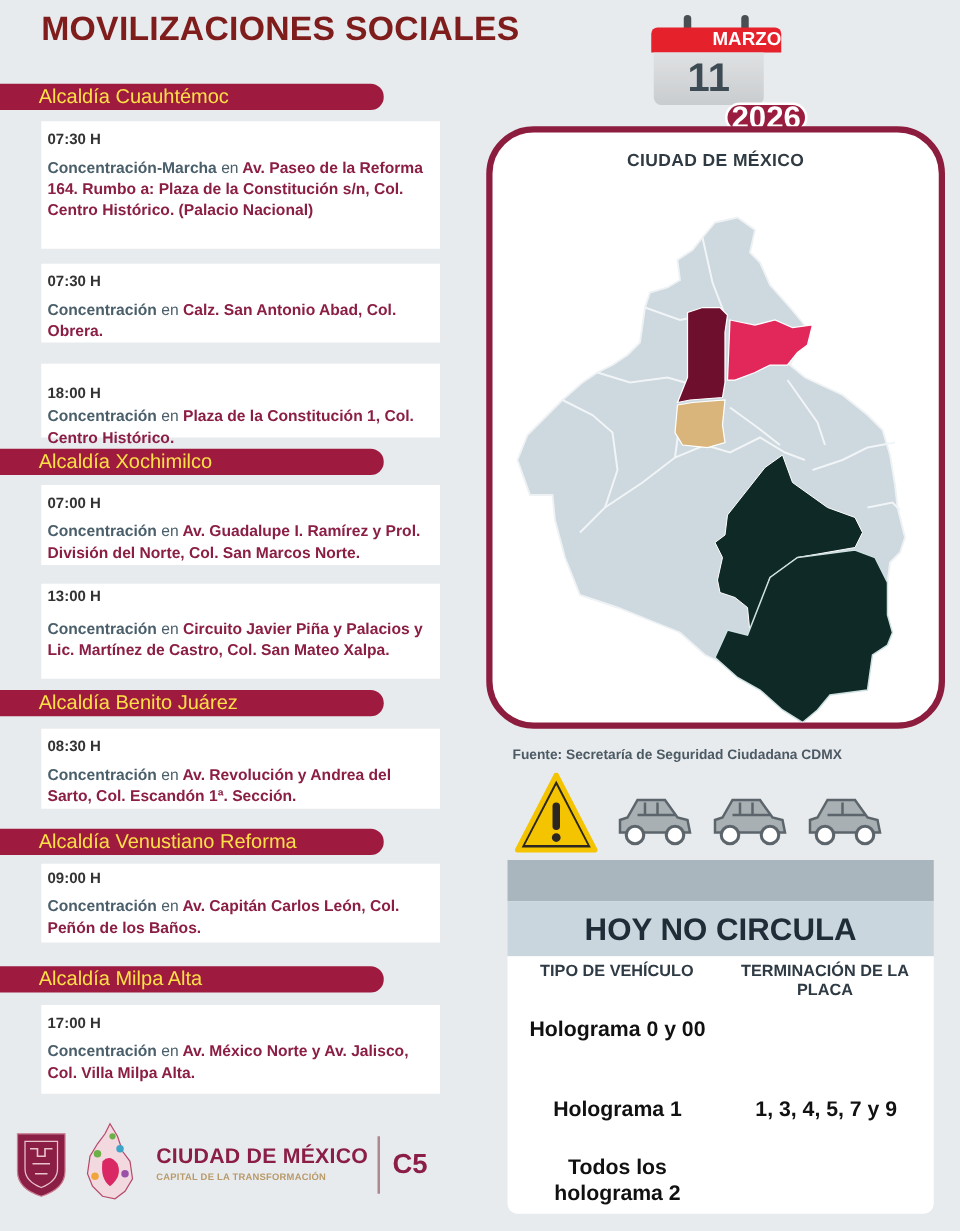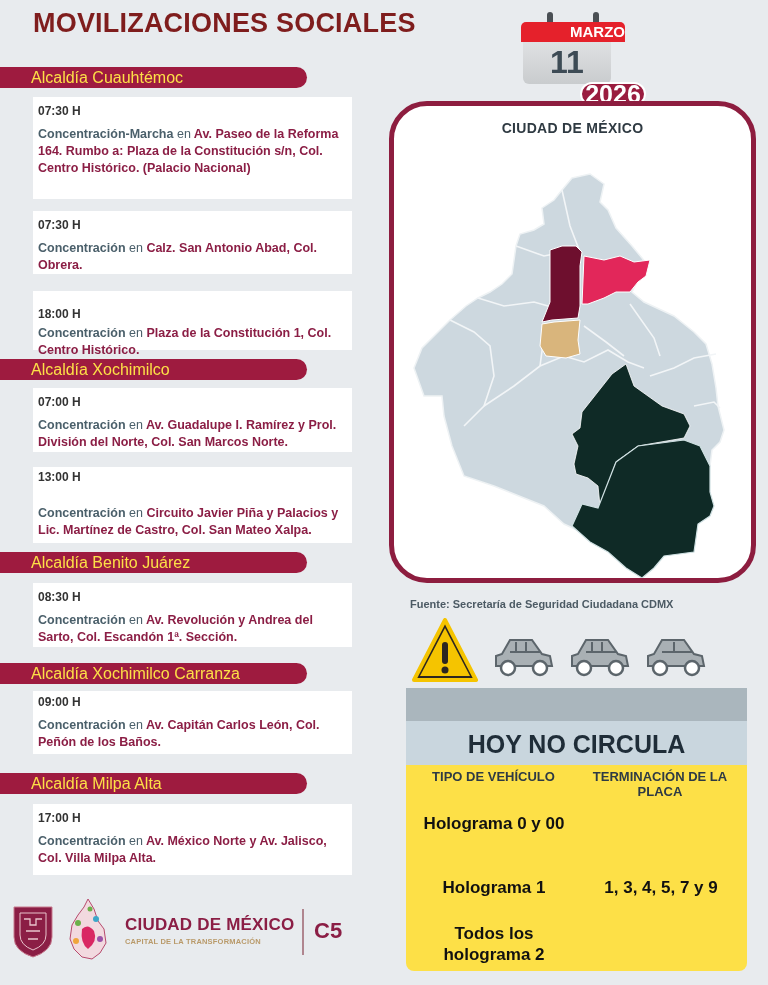--- a/index.html
+++ b/index.html
@@ -61,21 +61,21 @@
     position: absolute; left: 410px; top: 598px; font-size: 11px; font-weight: bold; color: #4c5a64;
   }
   .icons-row { position: absolute; left: 410px; top: 618px; width: 320px; height: 70px; }
   
   .hnc-top { position: absolute; left: 406px; top: 688px; width: 341px; height: 33px; background: #aab6bd; }
   .hnc-title {
     position: absolute; left: 406px; top: 721px; width: 341px; height: 44px; background: #c9d6de;
     text-align: center; font-size: 25px; font-weight: bold; color: #1f2d38; line-height: 46px;
   }
   .hnc-table {
-    position: absolute; left: 406px; top: 765px; width: 341px; height: 206px; background: #fde047;
+    position: absolute; left: 406px; top: 765px; width: 341px; height: 206px; background: #ffffff;
     border-radius: 0 0 8px 8px;
   }
   .hnc-h { position: absolute; top: 4px; font-size: 13px; font-weight: bold; color: #2e3a44; text-align: center; line-height: 15px; }
   .hnc-c { position: absolute; font-size: 17px; font-weight: bold; color: #111; text-align: center; line-height: 21px; }
   .red { color: #d4202f; }
   
   .footer { position: absolute; left: 12px; top: 895px; width: 360px; height: 70px; }
   .logo-text-main { position: absolute; left: 113px; top: 20px; font-size: 17px; font-weight: bold; color: #8b1e45; letter-spacing: 0.2px; }
   .logo-text-sub { position: absolute; left: 113px; top: 42px; font-size: 7.5px; font-weight: bold; color: #b99a6a; letter-spacing: 0.2px; }
   .logo-divider { position: absolute; left: 290px; top: 14px; width: 2px; height: 46px; background: #b0868f; }
@@ -112,32 +112,32 @@
 </div>
 
 <div class="section-bar" style="top:359px">Alcaldía Xochimilco</div>
 
 <div class="card" style="top:388px;height:64px">
   <div class="time">07:00 H</div>
   <div class="desc"><span class="lead">Concentración</span> <span class="en">en</span> <span>Av. Guadalupe I. Ramírez y Prol. División del Norte, Col. San Marcos Norte.</span></div>
 </div>
 
 <div class="card" style="top:467px;height:76px;padding-top:3px">
-  <div class="time" style="margin-bottom:21px">13:00 H</div>
+  <div class="time" style="margin-bottom:11px">13:00 H</div>
   <div class="desc"><span class="lead">Concentración</span> <span class="en">en</span> <span>Circuito Javier Piña y Palacios y Lic. Martínez de Castro, Col. San Mateo Xalpa.</span></div>
 </div>
 
 <div class="section-bar" style="top:552px">Alcaldía Benito Juárez</div>
 
 <div class="card" style="top:583px;height:64px">
   <div class="time">08:30 H</div>
   <div class="desc"><span class="lead">Concentración</span> <span class="en">en</span> <span>Av. Revolución y Andrea del Sarto, Col. Escandón 1ª. Sección.</span></div>
 </div>
 
-<div class="section-bar" style="top:663px">Alcaldía Xochimilco Carranza</div>
+<div class="section-bar" style="top:663px">Alcaldía Venustiano Reforma</div>
 
 <div class="card" style="top:691px;height:63px;padding-top:4px">
   <div class="time">09:00 H</div>
   <div class="desc"><span class="lead">Concentración</span> <span class="en">en</span> <span>Av. Capitán Carlos León, Col. Peñón de los Baños.</span></div>
 </div>
 
 <div class="section-bar" style="top:773px">Alcaldía Milpa Alta</div>
 
 <div class="card" style="top:804px;height:71px">
   <div class="time">17:00 H</div>

